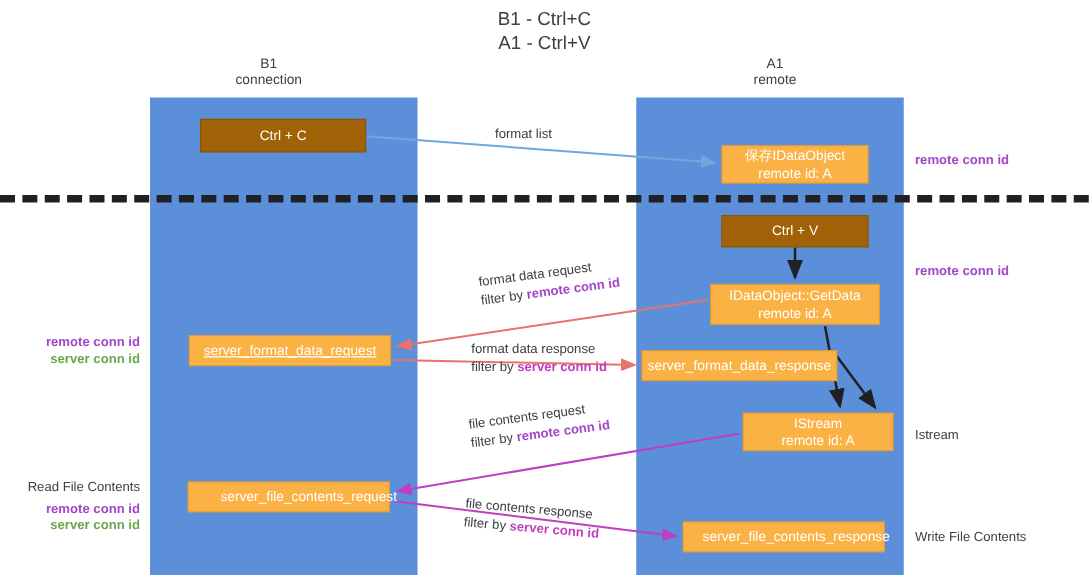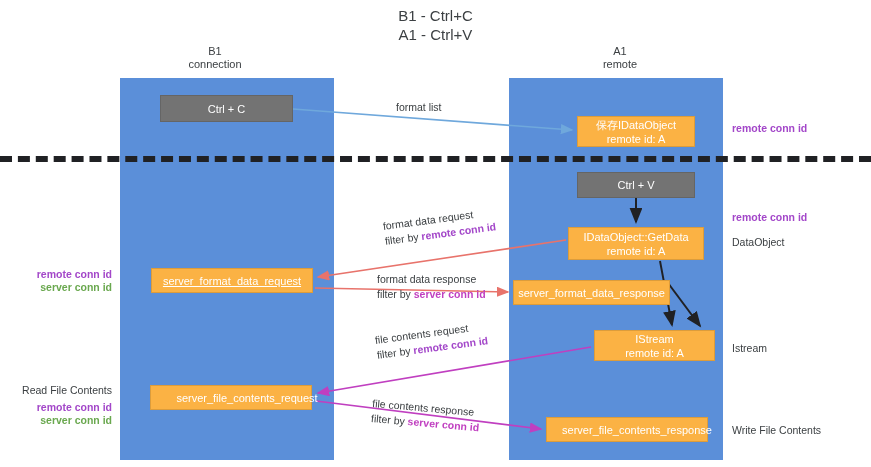--- a/index.html
+++ b/index.html
@@ -57,21 +57,21 @@
     display: flex;
     flex-direction: column;
     align-items: center;
     justify-content: center;
     text-align: center;
     color: #ffffff;
     font-size: 11px;
     line-height: 14px;
     border: 1px solid rgba(0,0,0,.12);
   }
-  .node.green { background: #737373; }
+  .node.green { background: #a16207; }
   .node.orange { background: #fbb244; }
   .node .l2 { font-weight: normal; }
 
   #n-ctrlc     { left: 160px; top: 95px;  width: 133px; height: 27px; }
   #n-save-ido  { left: 577px; top: 116px; width: 118px; height: 31px; }
   #n-ctrlv     { left: 577px; top: 172px; width: 118px; height: 26px; }
   #n-getdata   { left: 568px; top: 227px; width: 136px; height: 33px; }
   #n-sfdreq    { left: 151px; top: 268px; width: 162px; height: 25px; text-decoration: underline; }
   #n-sfdres    { left: 513px; top: 280px; width: 157px; height: 25px; }
   #n-istream   { left: 594px; top: 330px; width: 121px; height: 31px; }
@@ -257,21 +257,20 @@
 
   <div class="abs edge-label" id="lbl-fcres">
     <div>file contents response</div>
     <div>
       <span>filter by </span><span class="hl-server">server conn id</span>
     </div>
   </div>
 
   <div class="abs side right ck-remote" id="side-remote-1">remote conn id</div>
   <div class="abs side right ck-remote" id="side-remote-2">remote conn id</div>
-  <div class="abs side right" id="side-dataobject">DataObject</div>
   <div class="abs side right" id="side-istream">Istream</div>
   <div class="abs side right" id="side-write">Write File Contents</div>
 
   <div class="abs side leftblk" id="side-left-conn">
     <div class="ck-remote">remote conn id</div>
     <div class="ck-server">server conn id</div>
   </div>
 
   <div class="abs side leftblk" id="side-left-read">
     <div class="rfc">Read File Contents</div>

